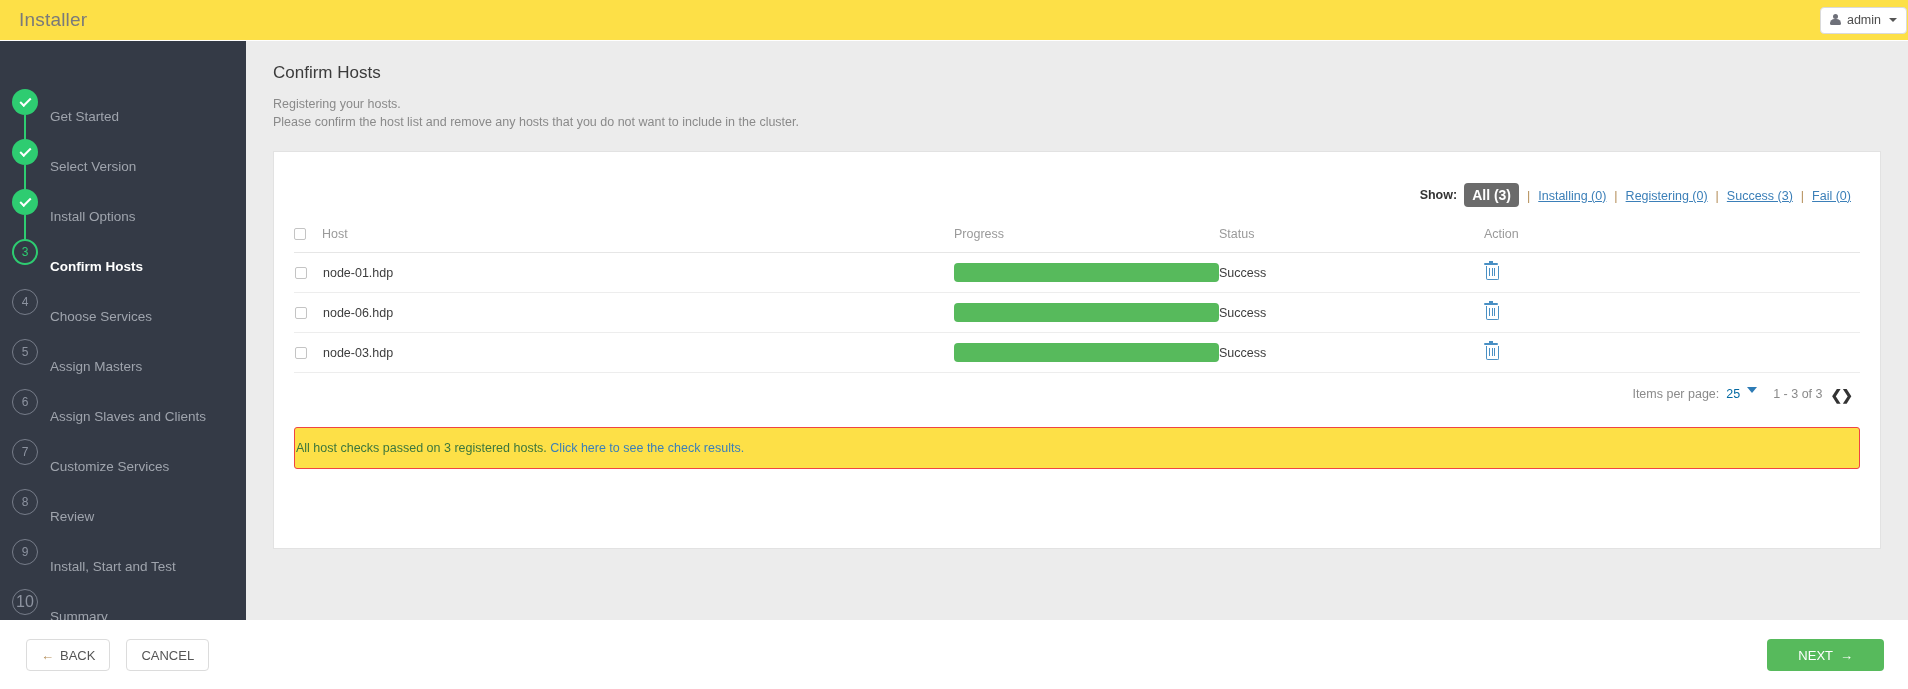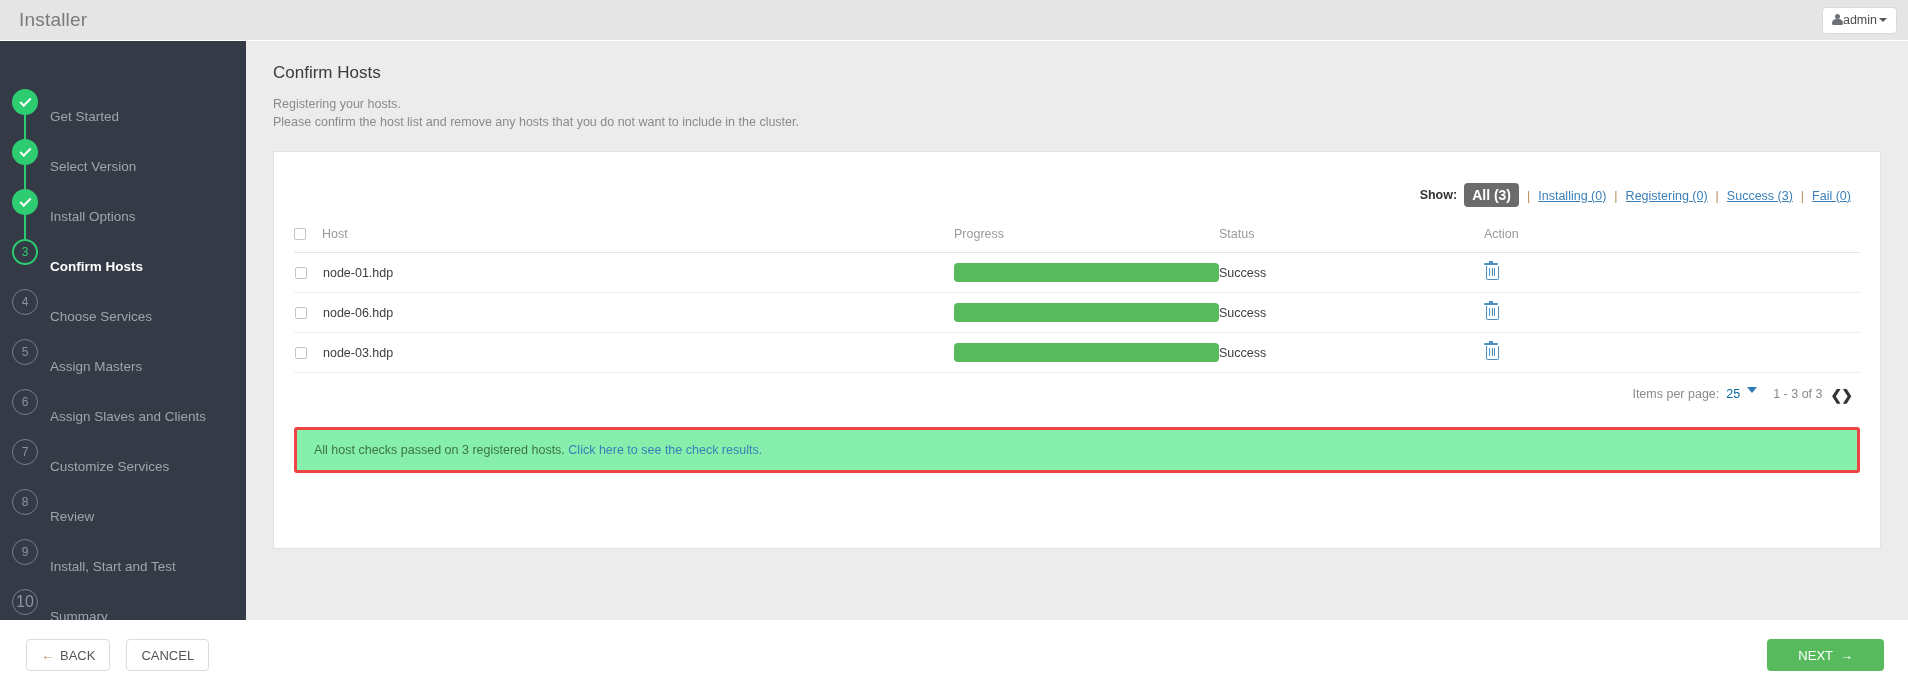--- a/index.html
+++ b/index.html
@@ -8,30 +8,30 @@
     width: 1908px; height: 689px;
     overflow: hidden;
     font-family: "Liberation Sans", sans-serif;
     background: #ffffff;
     -webkit-font-smoothing: antialiased;
   }
 
   
   .topbar {
     position: absolute; top: 0; left: 0; right: 0; height: 41px;
-    background: #e5e5e5;
+    background: #fde047;
     display: flex; align-items: center; justify-content: space-between;
-    padding: 0 11px 0 19px;
+    padding: 0 1px 0 19px;
     border-bottom: 1px solid #ffffff;
   }
   .app-title {
     font-size: 19px; color: #7a7a7a; font-weight: 400; letter-spacing: .2px;
   }
   .admin-btn {
-    display: inline-flex; align-items: center; 
+    display: inline-flex; align-items: center; gap: 6px;
     border: 1px solid #dadada; border-radius: 4px;
     background: #fff; height: 27px; padding: 0 9px;
     font-size: 12.5px; color: #4d4d4d; cursor: pointer;
   }
   .admin-btn .user-ic { display:inline-block; width:11px; height:12px; position:relative; }
   .admin-btn .user-ic::before {
     content:""; position:absolute; top:0; left:3px; width:5px; height:5px;
     border-radius:50%; background:#6e7079;
   }
   .admin-btn .user-ic::after {
@@ -157,22 +157,22 @@
   .pager .ipp-val { color: #0369a1; margin-right: 7px; }
   .pager .ipp-caret {
     width:0;height:0;border-left:5px solid transparent;border-right:5px solid transparent;
     border-top:6px solid #2d7bb5; margin-right: 16px; cursor:pointer;
   }
   .pager .range { margin-right: 8px; color: #8a8a8a; }
   .pager .arrows { color: #333; font-size: 14px; letter-spacing:-1px; cursor: pointer; font-weight:bold;}
 
   .alert-ok {
     margin-top: 24px;
-    background: #86efac; border: 3px solid #ef4444; border-radius: 3px;
-    padding: 13px 17px; font-size: 12.5px; color: #3c763d;
+    background: #fde047; border: 1px solid #ef4444; border-radius: 3px;
+    padding: 13px 1px; font-size: 12.5px; color: #3c763d;
   }
   .alert-ok a { color: #3b7fb8; text-decoration: none; cursor: pointer; }
 
   
   .footer {
     position: absolute; left: 0; right: 0; bottom: 0; height: 69px;
     background: #ffffff; border-top: 1px solid #ffffff;
     display: flex; align-items: center; justify-content: space-between;
     padding: 0 24px 0 26px;
   }

